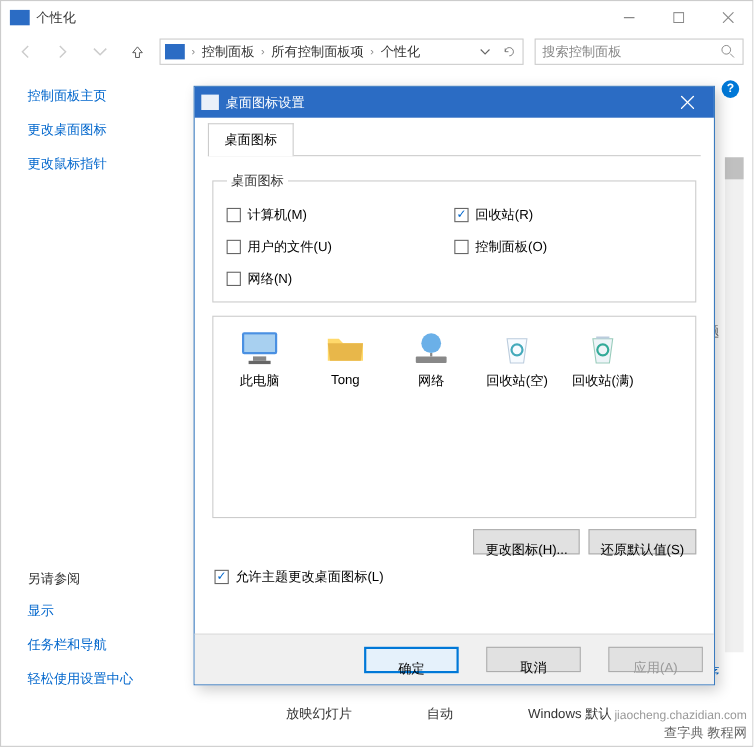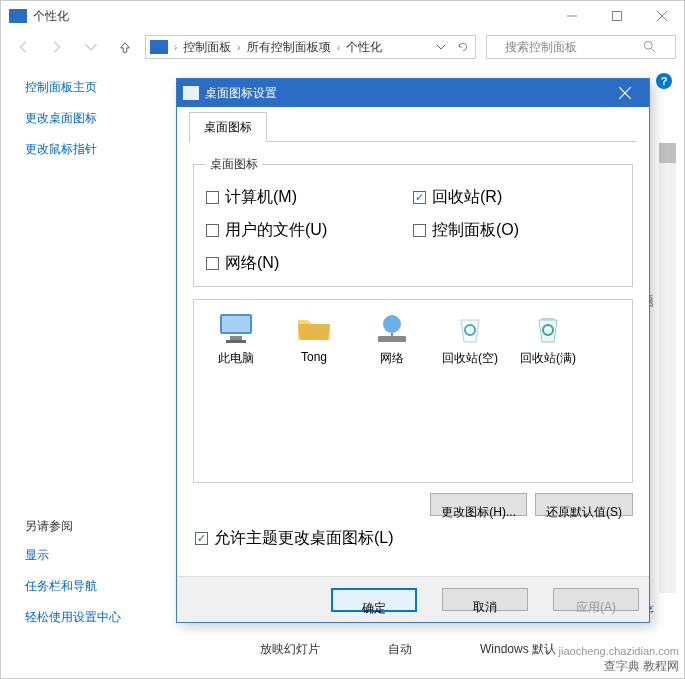--- a/index.html
+++ b/index.html
@@ -17,21 +17,21 @@
 .navbar { height: 32px; display: flex; align-items: center; padding: 0 8px; gap: 6px; }
 .nav-arrow { width: 28px; height: 26px; display: flex; align-items: center; justify-content: center; color: #888; }
 .nav-arrow.disabled { color: #ccc; }
 .nav-arrow svg { width: 14px; height: 14px; }
 .addr-bar { flex: 1; height: 24px; border: 1px solid #ccc; display: flex; align-items: center; padding: 0 2px; gap: 4px; }
 .addr-icon { width: 18px; height: 14px; background: #2b6cc4; margin: 0 2px; }
 .crumb { color: #333; padding: 0 2px; }
 .crumb-sep { color: #888; font-size: 10px; }
 .addr-btns { margin-left: auto; display: flex; gap: 2px; color: #666; }
 .addr-drop, .refresh { width: 20px; display: flex; align-items: center; justify-content: center; }
-.search-box { width: 190px; height: 24px; border: 1px solid #ccc; display: flex; align-items: center; padding: 0 18px; color: #888; margin-left: 4px; }
+.search-box { width: 190px; height: 24px; border: 1px solid #ccc; display: flex; align-items: center; padding: 0 6px; color: #888; margin-left: 4px; }
 .search-box span { flex: 1; }
 .search-box svg { width: 14px; height: 14px; }
 
 .content { display: flex; height: calc(100% - 62px); position: relative; }
 .sidebar { width: 175px; padding: 16px 0 0 24px; }
 .sidebar-item { color: #0066cc; font-size: 12px; margin-bottom: 14px; cursor: pointer; }
 .sidebar-sec { margin-top: 360px; }
 .sidebar-head { color: #333; margin-bottom: 12px; }
 .help-icon { position: absolute; right: 12px; top: 10px; width: 16px; height: 16px; border-radius: 50%; background: #0078d7; color: #fff; display: flex; align-items: center; justify-content: center; font-size: 11px; font-weight: bold; }
 .main-area { flex: 1; position: relative; }
@@ -49,21 +49,21 @@
 .dlg-title { height: 28px; background: #2b6cc4; color: #fff; display: flex; align-items: center; padding: 0 6px; }
 .dlg-title-icon { width: 16px; height: 14px; background: #fff; margin-right: 6px; opacity: 0.9; }
 .dlg-title-text { flex: 1; font-size: 12px; }
 .dlg-close { width: 36px; height: 24px; display: flex; align-items: center; justify-content: center; color: #fff; }
 .dlg-body { flex: 1; padding: 4px 12px 0 12px; }
 .tabs { display: flex; border-bottom: 1px solid #ccc; }
 .tab { padding: 6px 14px; border: 1px solid #ccc; border-bottom: none; background: #fff; position: relative; top: 1px; font-size: 12px; }
 .fieldset { border: 1px solid #ccc; margin: 14px 4px 0 4px; padding: 10px 12px 12px 12px; }
 .fieldset-legend { font-size: 12px; padding: 0 4px; color: #333; }
 .check-grid { display: grid; grid-template-columns: 1fr 1fr; row-gap: 12px; margin-top: 4px; }
-.checkbox { display: flex; align-items: center; gap: 6px; font-size: 16px; }
+.checkbox { display: flex; align-items: center; gap: 6px; font-size: 12px; }
 .chk { width: 13px; height: 13px; border: 1px solid #666; display: flex; align-items: center; justify-content: center; }
 .chk.checked::after { content: "✓"; color: #0066cc; font-size: 11px; line-height: 1; }
 .icon-box { border: 1px solid #ccc; margin: 12px 4px 0 4px; height: 184px; padding: 10px 6px; }
 .icon-row { display: flex; gap: 6px; }
 .icon-item { width: 72px; display: flex; flex-direction: column; align-items: center; gap: 4px; font-size: 12px; }
 .large-icon { width: 40px; height: 36px; display: flex; align-items: center; justify-content: center; }
 .dlg-btns-row { display: flex; justify-content: flex-end; gap: 8px; margin: 10px 4px 0 4px; }
 .allow-row { margin: 12px 0 0 6px; }
 .dlg-footer { height: 46px; background: #f0f0f0; border-top: 1px solid #ddd; display: flex; justify-content: flex-end; align-items: center; gap: 25px; padding: 0 10px; }
 .btn { min-width: 86px; height: 23px; border: 1px solid #adadad; background: #e1e1e1; font-size: 12px; padding: 10px 10px; }

